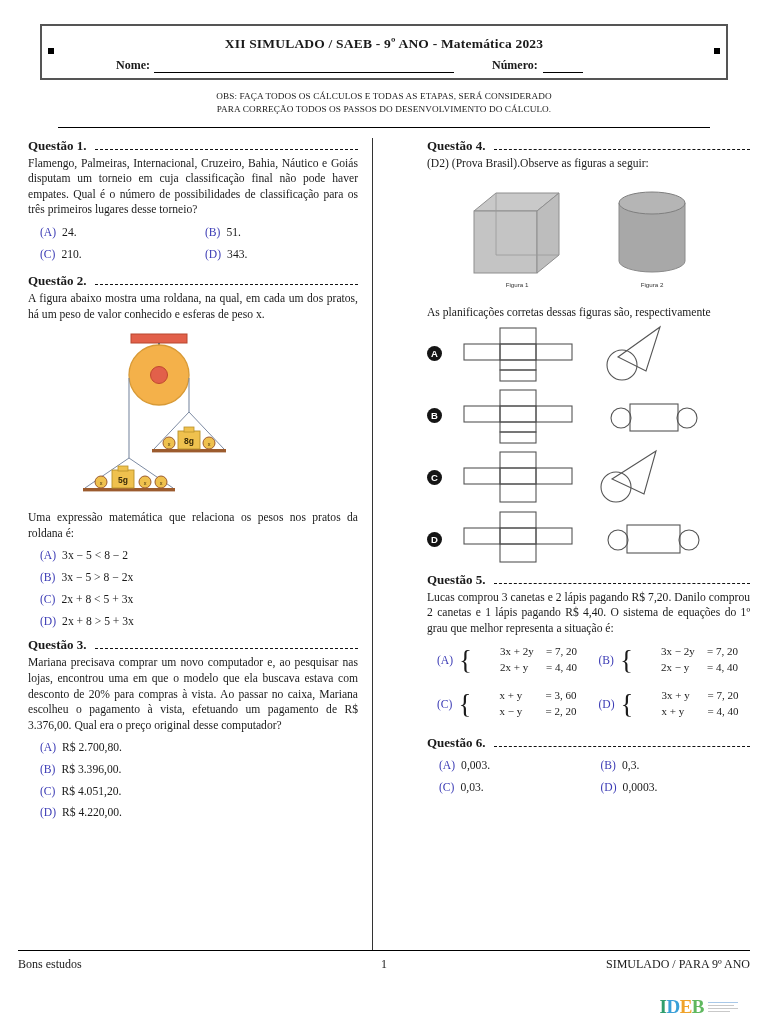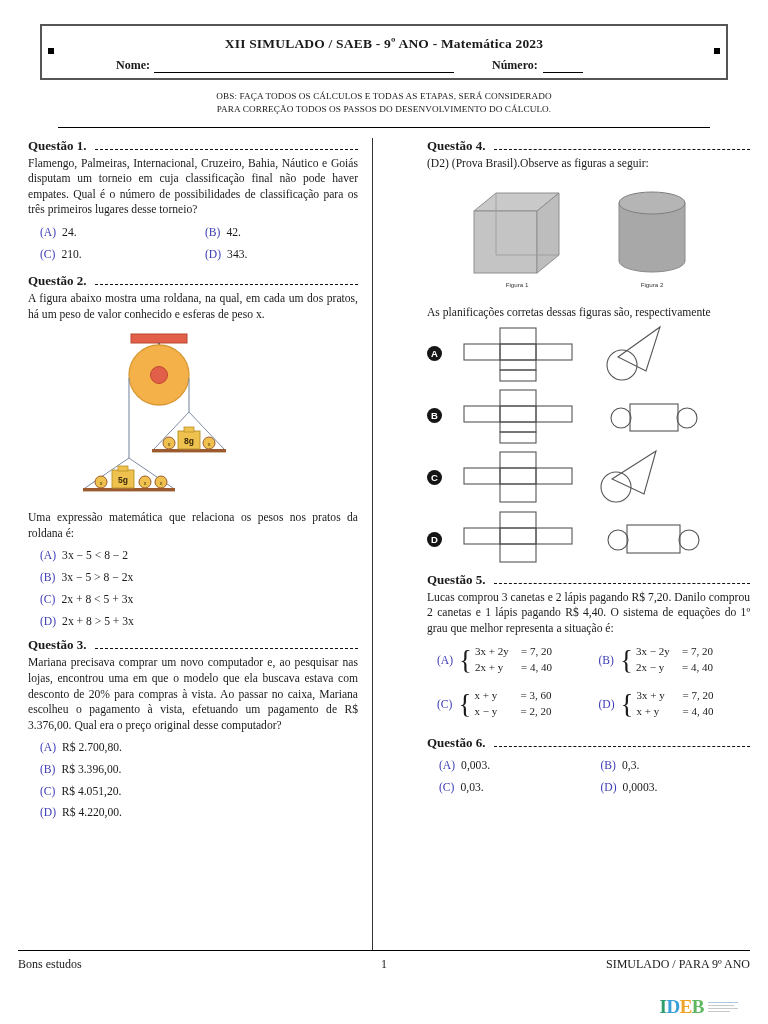--- a/index.html
+++ b/index.html
@@ -141,21 +141,21 @@
   .sys-grid { display: flex; flex-wrap: wrap; margin-top: 8px; }
   .sys-cell { width: 50%; display: flex; align-items: center; margin-bottom: 12px; }
   .sys-letter { color: #3b3bb5; font-size: 11.6px; margin-right: 6px; padding-left: 10px; }
   .brace {
     font-size: 27px;
     line-height: 0.85;
     margin-right: 3px;
     font-family: "Liberation Serif", serif;
   }
   .sys-eqs { font-size: 11px; line-height: 1.45; }
-  .sys-eqs .eq { display: flex; }
+  .sys-eqs .eq { display: flex; margin-left: 25px; }
   .sys-lhs { min-width: 46px; }
 
   
   .frac {
     display: inline-flex;
     flex-direction: column;
     vertical-align: middle;
     text-align: center;
     font-size: 10.5px;
     line-height: 1.05;
@@ -237,21 +237,21 @@
         <span class="q-dash"></span>
       </div>
       <p class="q-body">Flamengo, Palmeiras, Internacional, Cruzeiro, Bahia, Náutico e Goiás disputam um torneio em cuja classificação final não pode haver empates. Qual é o número de possibilidades de classificação para os três primeiros lugares desse torneio?</p>
       <div class="opts opts-grid">
         <div class="opt">
           <span class="opt-letter">(A)</span>
           <span class="opt-text">24.</span>
         </div>
         <div class="opt">
           <span class="opt-letter">(B)</span>
-          <span class="opt-text">42.</span>
+          <span class="opt-text">51.</span>
         </div>
         <div class="opt">
           <span class="opt-letter">(C)</span>
           <span class="opt-text">210.</span>
         </div>
         <div class="opt">
           <span class="opt-letter">(D)</span>
           <span class="opt-text">343.</span>
         </div>
       </div>

